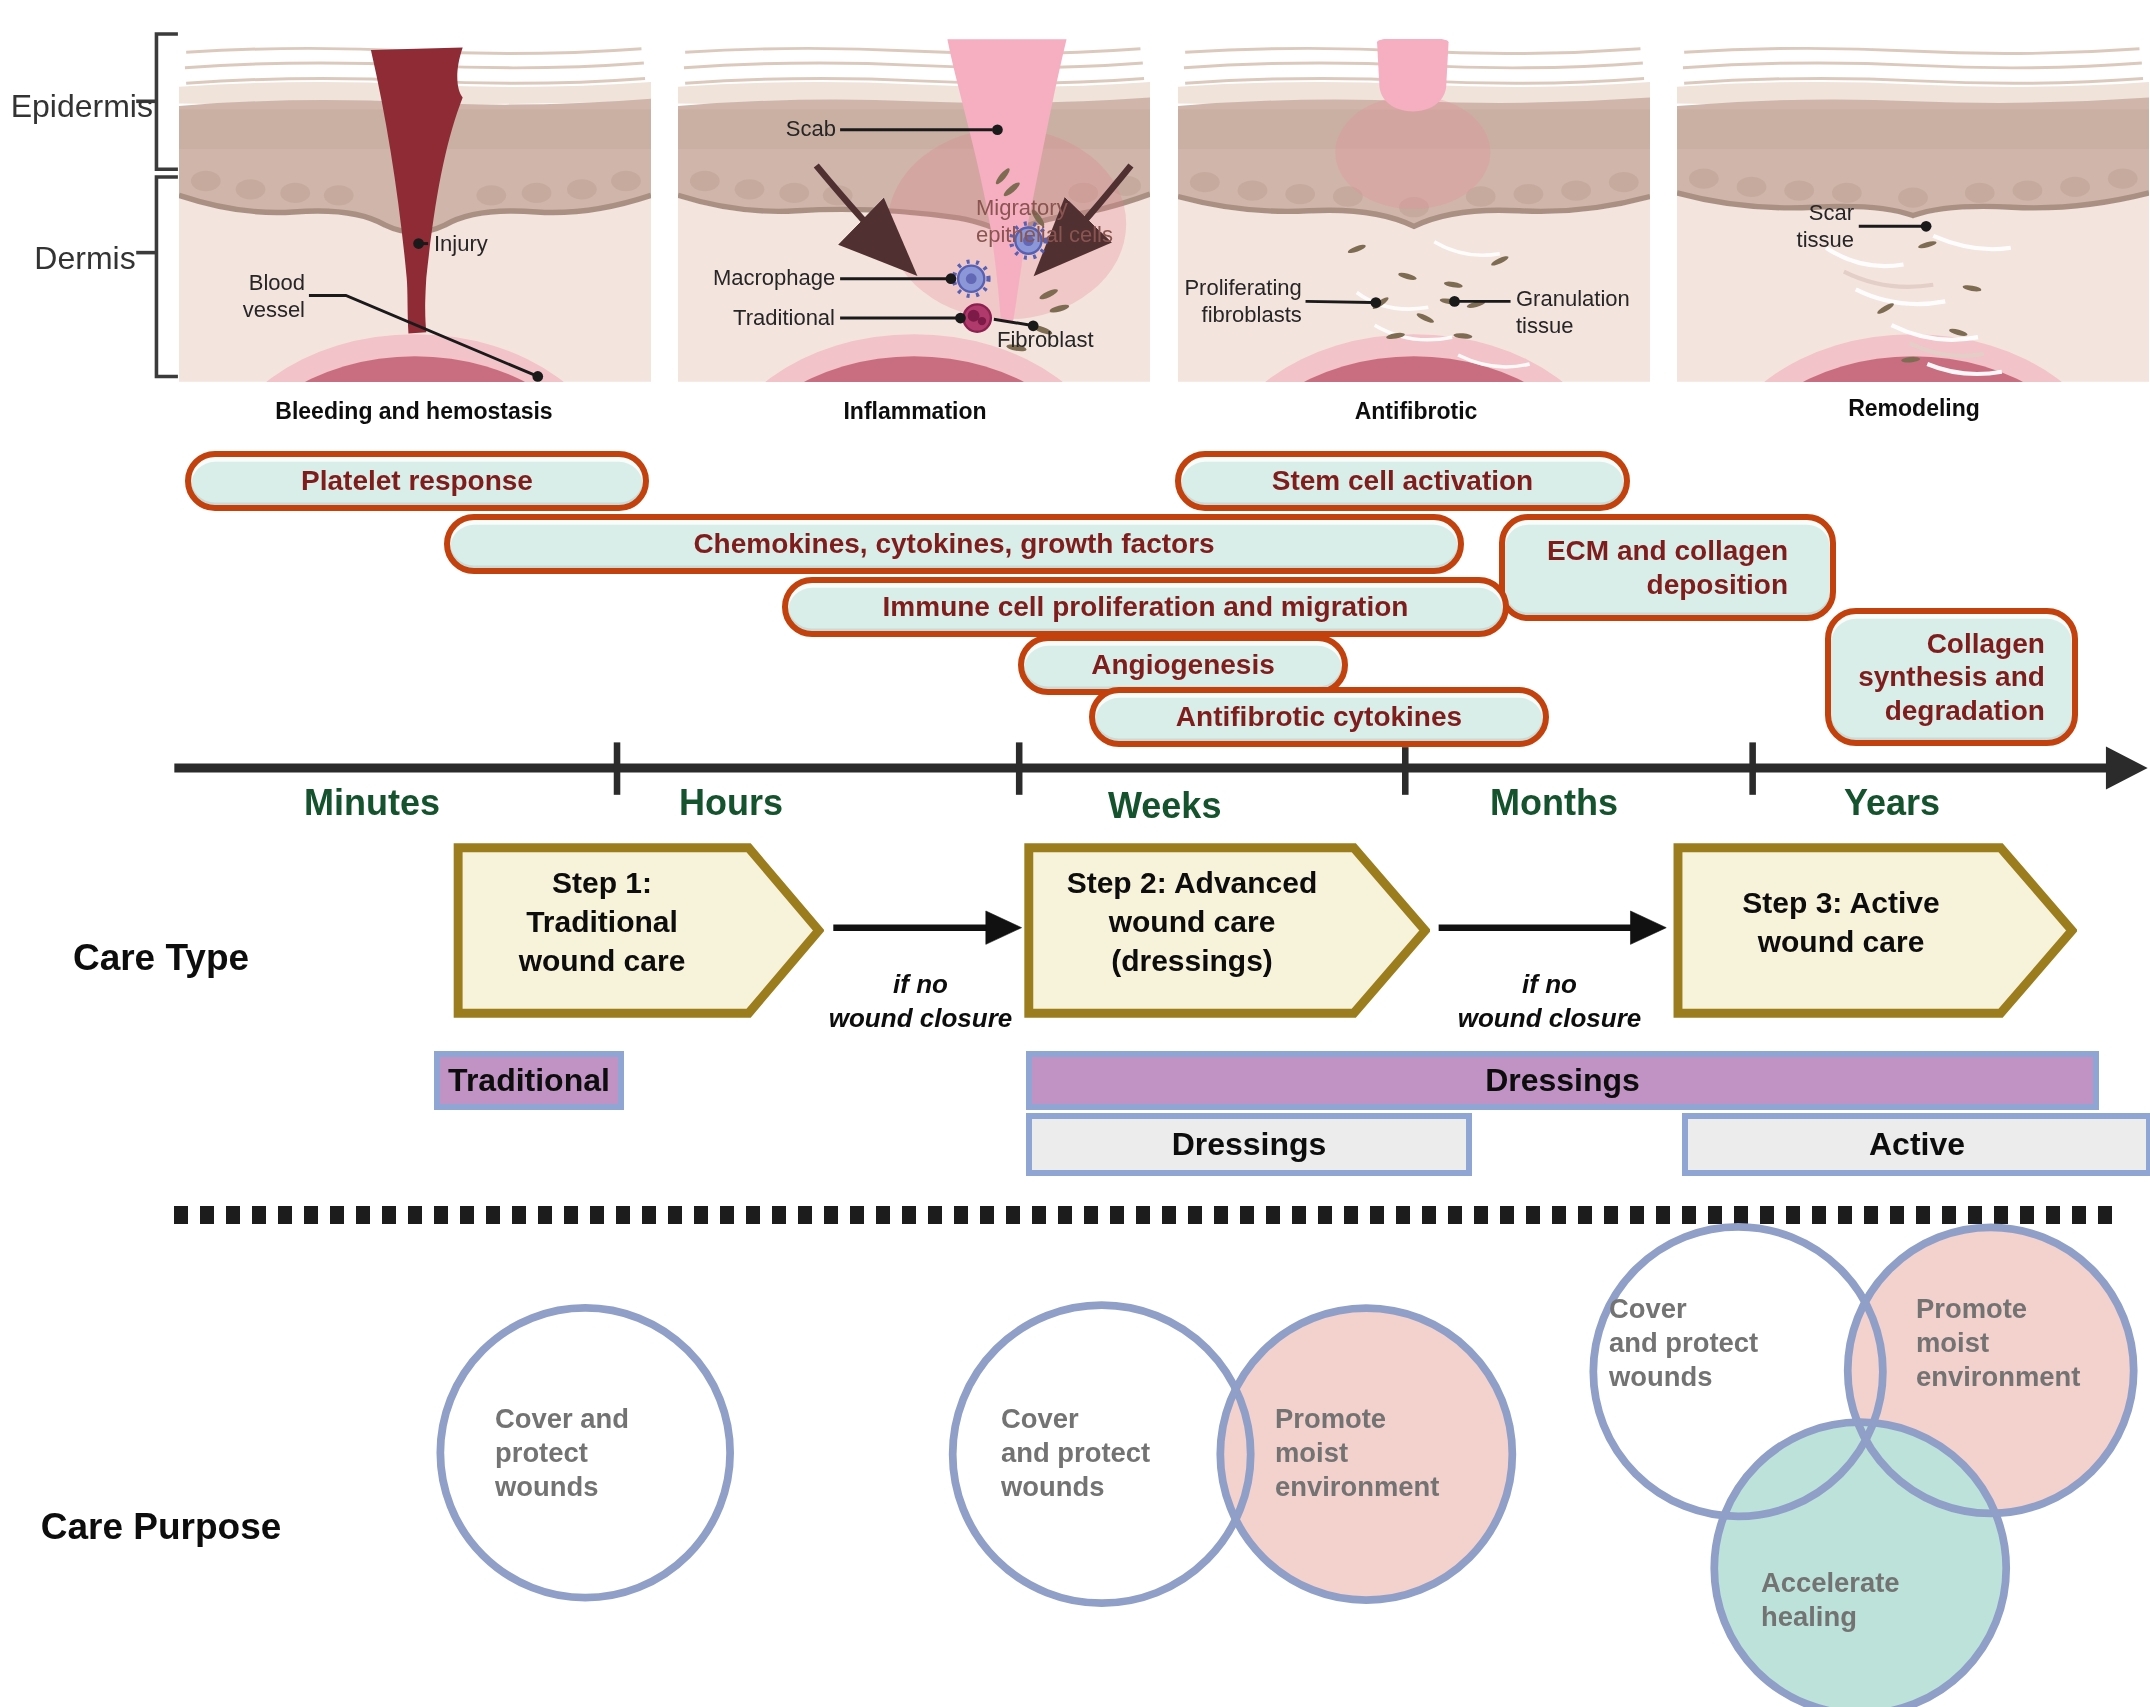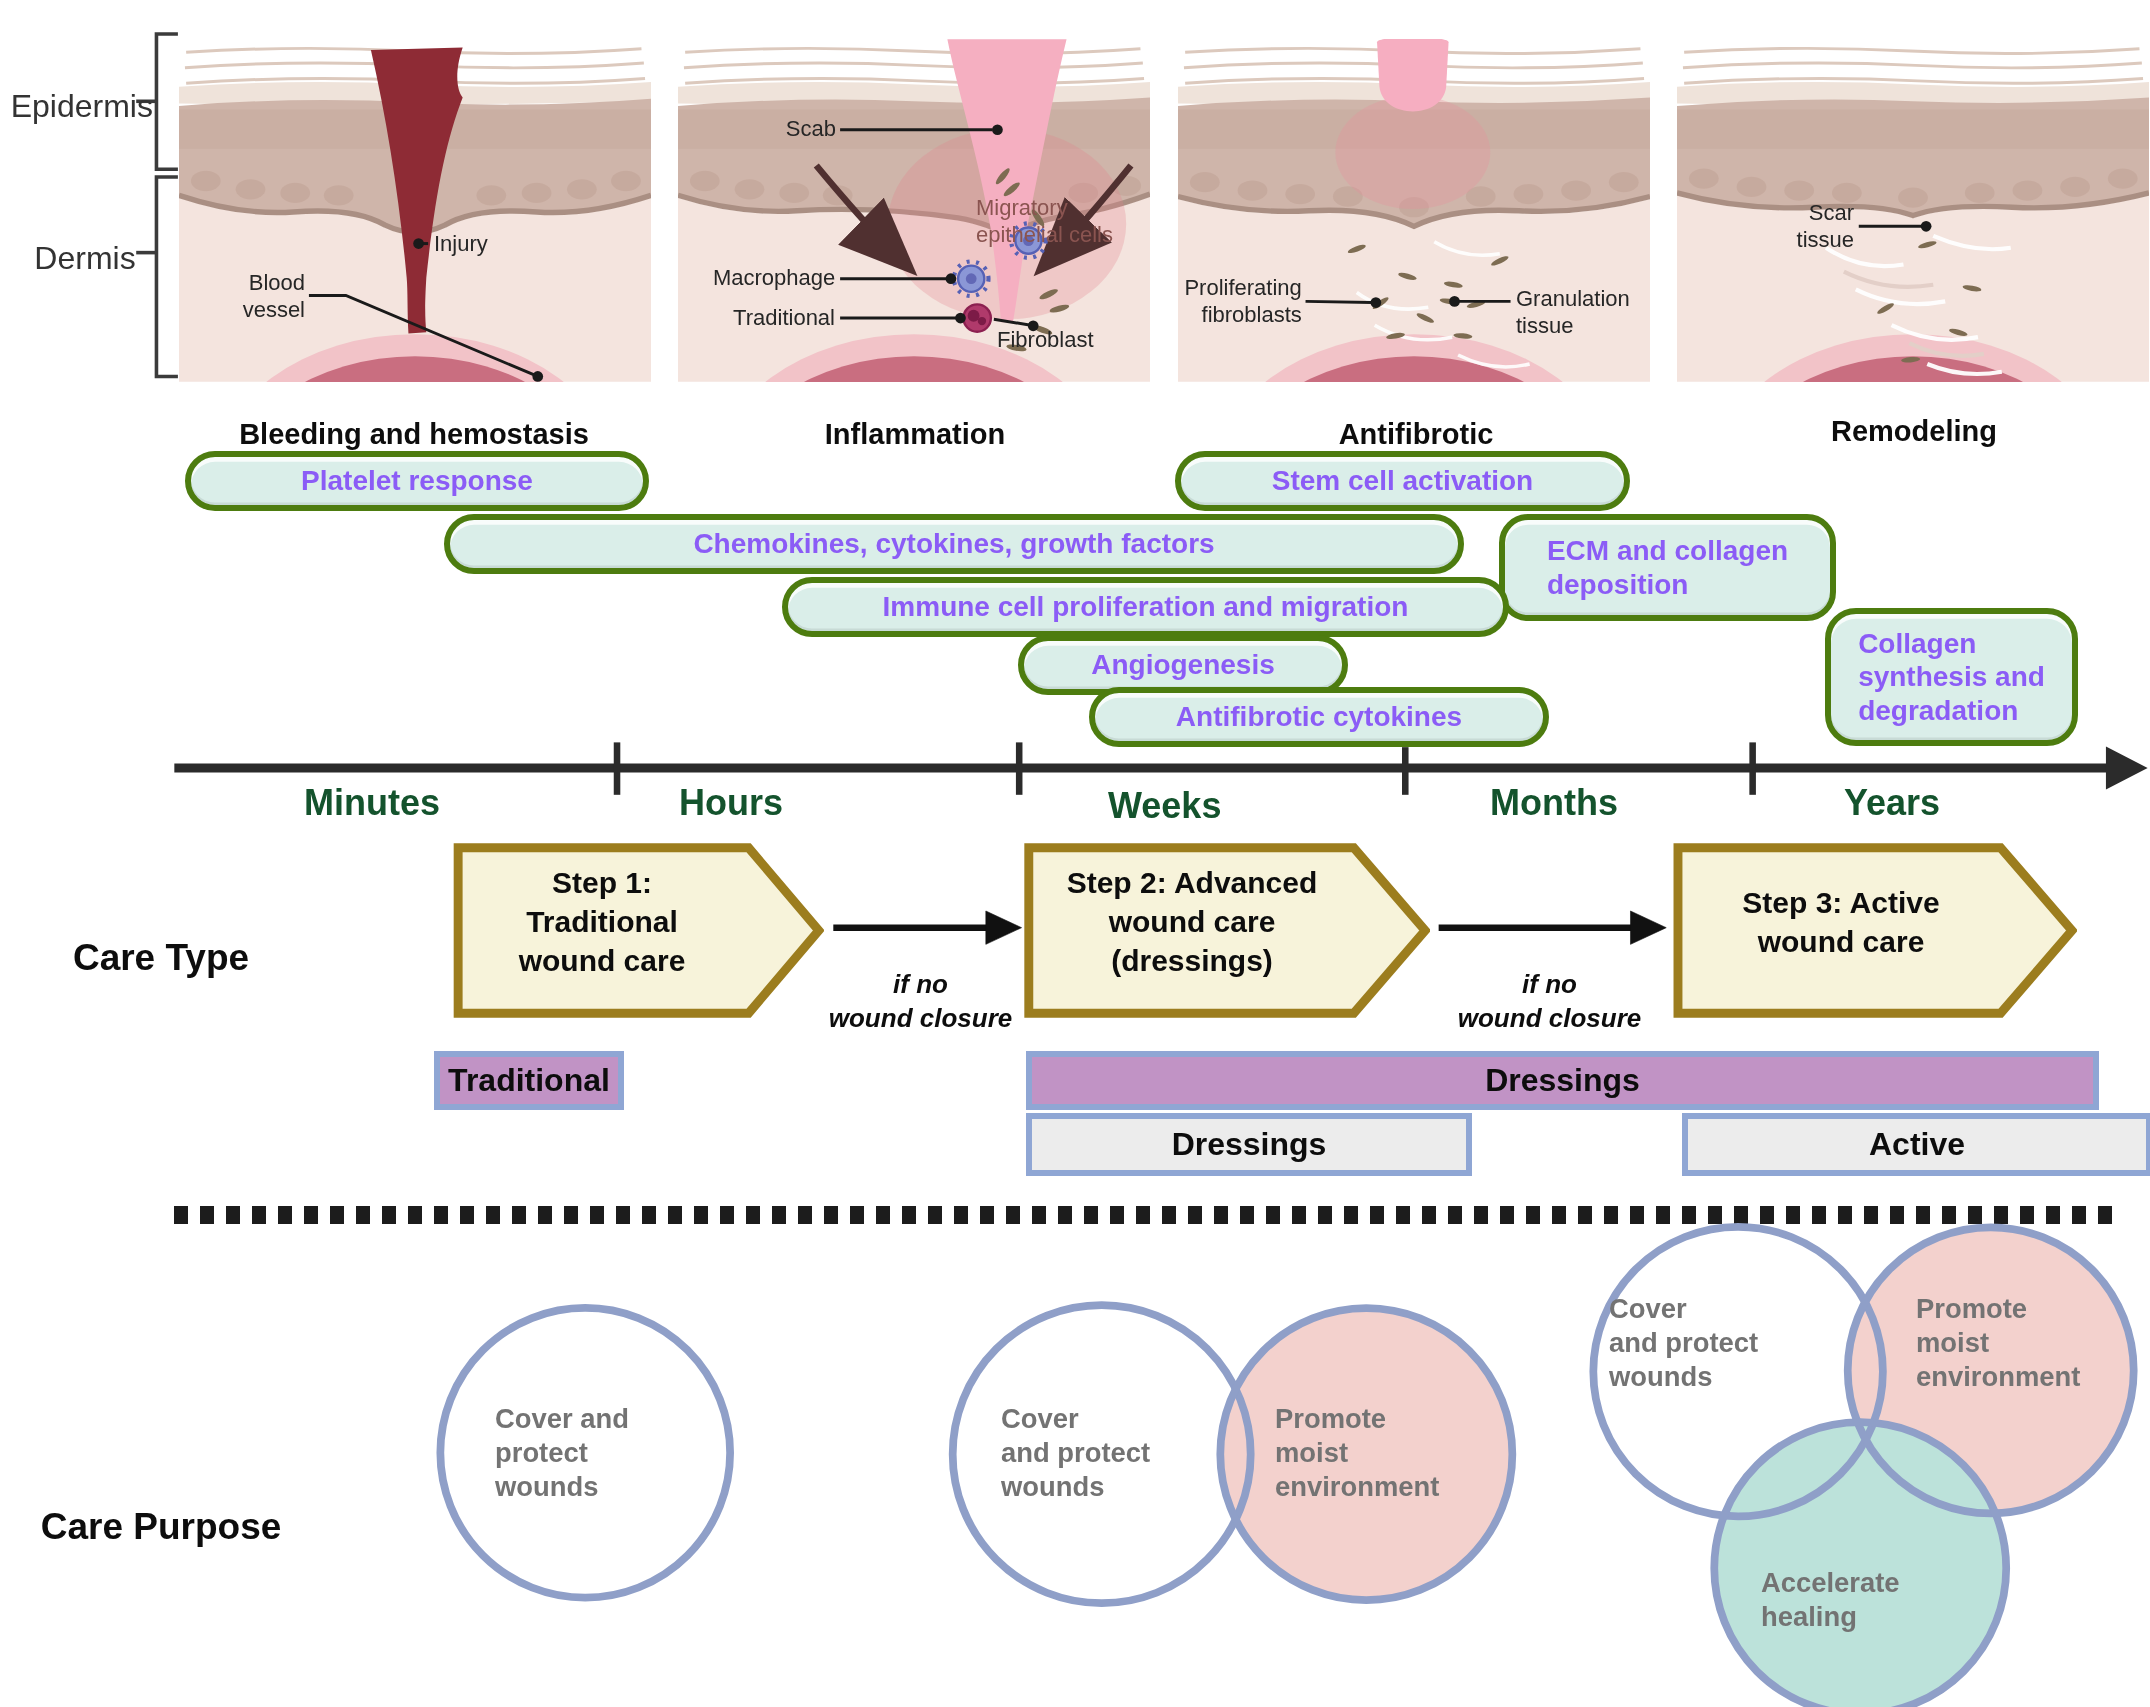--- a/index.html
+++ b/index.html
@@ -5,24 +5,24 @@
   html,body{margin:0;padding:0;background:#ffffff;}
   .canvas{position:relative;width:2151px;height:1707px;background:#ffffff;
           font-family:"Liberation Sans",sans-serif;color:#111;overflow:hidden;}
   .abs{position:absolute;}
   svg{display:block;}
   .side-lbl{position:absolute;font-weight:bold;font-size:37px;color:#0d0d0d;text-align:center;}
   .anat-lbl{position:absolute;font-size:32px;font-weight:500;color:#333;text-align:center;}
   .panel{position:absolute;width:472px;height:343px;}
   .panel svg{position:absolute;left:0;top:0;}
   .plabel{position:absolute;font-size:22px;font-weight:500;color:#262626;white-space:pre-line;line-height:1.22;}
-  .ptitle{position:absolute;font-weight:bold;font-size:29px;color:#0d0d0d;text-align:center;height:36px;margin-top:20px;}
-  .pill{position:absolute;background:#daeee9;border:6px solid #4d7c0f;border-radius:36px;
-        display:flex;align-items:center;justify-content:center;text-align:left;
-        font-weight:bold;font-size:28px;color:#8b5cf6;box-sizing:border-box;line-height:1.18;
+  .ptitle{position:absolute;font-weight:bold;font-size:23px;color:#0d0d0d;text-align:center;height:36px;}
+  .pill{position:absolute;background:#daeee9;border:6px solid #c2410c;border-radius:36px;
+        display:flex;align-items:center;justify-content:center;text-align:right;
+        font-weight:bold;font-size:28px;color:#7f1d1d;box-sizing:border-box;line-height:1.18;
         white-space:pre-line;box-shadow:inset 0 4.8px 0 rgba(255,255,255,.8), inset 0 -2.4px 0 rgba(0,0,0,.08);}
   .tl-lbl{position:absolute;font-weight:bold;font-size:36px;color:#14532d;text-align:left;width:179px;}
   .step-text{position:absolute;font-weight:bold;font-size:30px;color:#0d0d0d;text-align:center;
              white-space:pre-line;line-height:1.3;}
   .ifno{position:absolute;font-weight:bold;font-style:italic;font-size:26px;color:#0d0d0d;
         text-align:center;white-space:pre-line;line-height:1.32;}
   .bar{position:absolute;border:6px solid #8fa6d4;display:flex;align-items:center;justify-content:center;
        font-weight:bold;font-size:32px;color:#0d0d0d;box-sizing:border-box;}
   .bar.purple{background:#c193c5;}
   .bar.gray{background:#ececec;}

